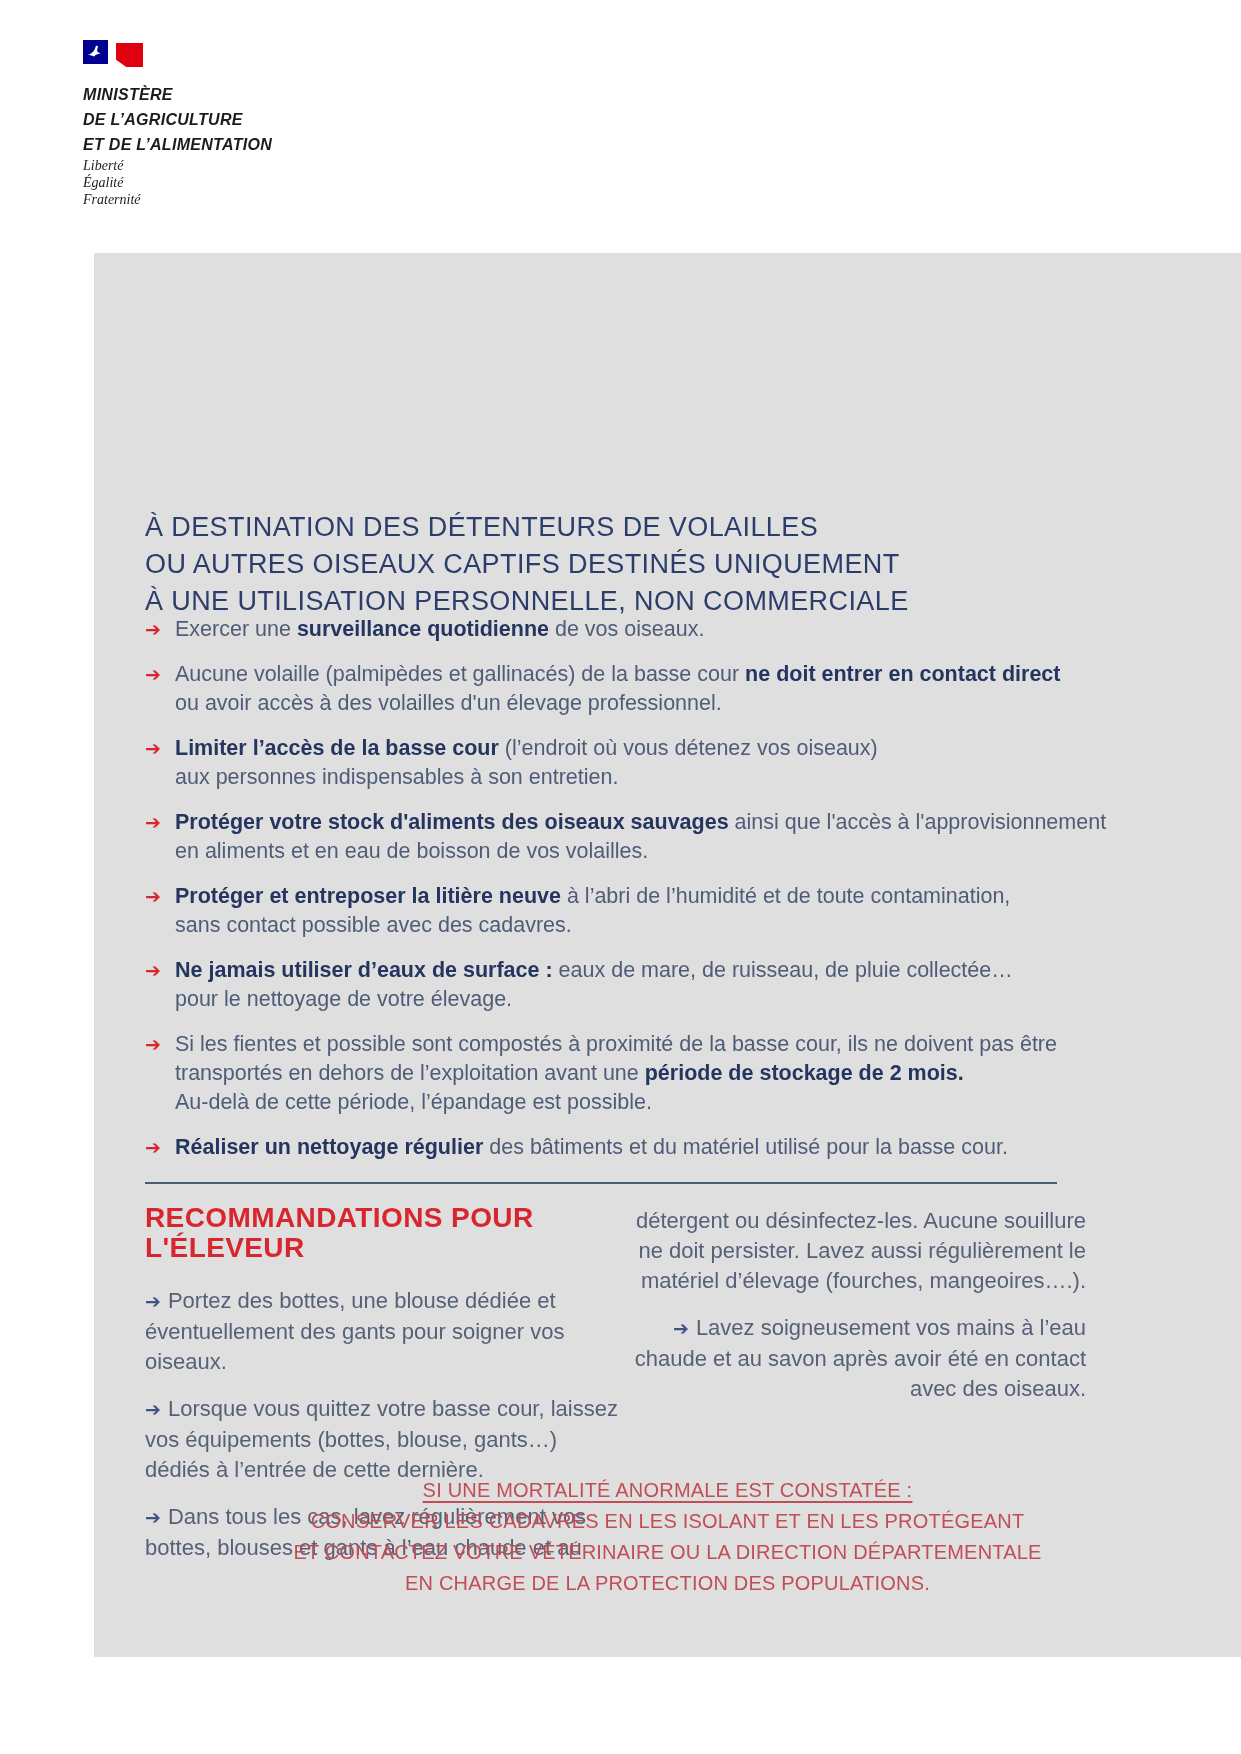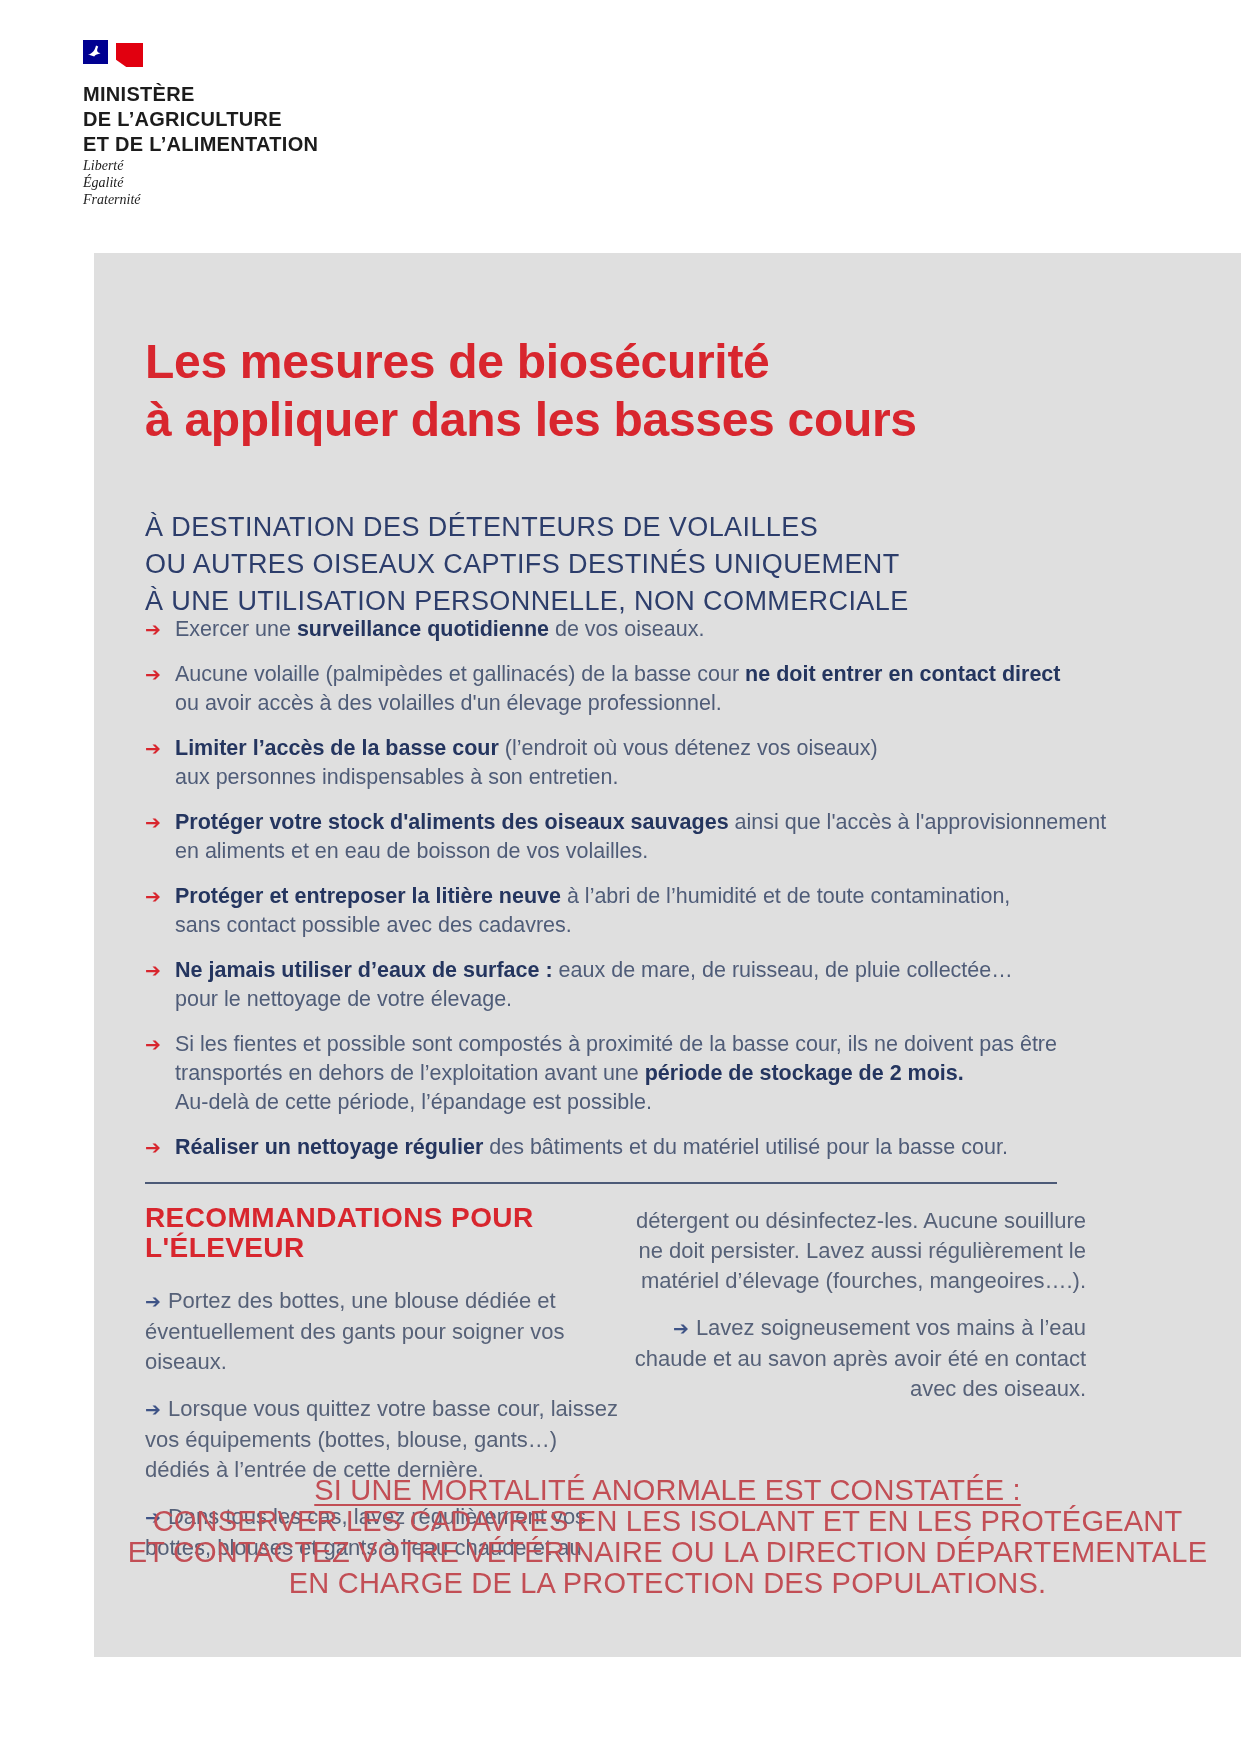--- a/index.html
+++ b/index.html
@@ -12,21 +12,21 @@
   body{font-family:"Liberation Sans","DejaVu Sans",sans-serif;}
   .page{position:relative;width:1241px;height:1754px;background:#fff;overflow:hidden;}
 
   
   .gov-logo{position:absolute;left:83px;top:40px;color:var(--ink);}
   .flag{display:flex;align-items:flex-start;height:30px;margin-bottom:12px;}
   .flag .blue{position:relative;width:25px;height:24px;background:var(--logo-blue);}
   .flag .blue svg{position:absolute;left:0;top:0;width:100%;height:100%;}
   .flag .red{width:27px;height:24px;margin-left:8px;margin-top:3px;background:var(--logo-red);
     clip-path:polygon(0 0,100% 0,100% 100%,38% 100%,0 70%);}
-  .ministry{font-size:20px;font-weight:bold;line-height:25px;letter-spacing:0.3px;}
+  .ministry{font-size:16px;font-weight:bold;line-height:25px;letter-spacing:0.3px;font-style:italic;}
   .motto{margin-top:0;font-family:"Liberation Serif","DejaVu Serif",serif;
     font-style:italic;font-size:14px;line-height:17px;}
 
   
   .panel{position:absolute;left:94px;top:253px;width:1147px;height:1404px;background:var(--panel-bg);}
 
   .title{position:absolute;left:51px;top:80px;font-size:48px;font-weight:bold;
     line-height:58px;color:var(--red);letter-spacing:-0.3px;}
   .subtitle{position:absolute;left:51px;top:228px;font-size:27px;line-height:37px;
     color:var(--subtitle-navy);letter-spacing:0.4px;margin-top:28px;}
@@ -43,21 +43,21 @@
 
   .rec-col{position:absolute;font-size:22px;line-height:30px;color:var(--rec-text);}
   .rec-left{left:51px;top:950px;width:478px;}
   .rec-right{left:540px;top:953px;width:452px;text-align:right;}
   .rec-heading{font-size:28px;font-weight:bold;color:var(--red);letter-spacing:0.4px;
     margin-bottom:23px;}
   .rec-item{margin-bottom:17px;}
   .rec-item .arrow{font-size:19px;margin-right:7px;}
 
   .alert{position:absolute;left:0;top:1222px;width:100%;text-align:center;
-    color:var(--alert-red);font-size:29px;line-height:31px;letter-spacing:0.2px;}
+    color:var(--alert-red);font-size:20px;line-height:31px;letter-spacing:0.2px;}
   .alert .u{text-decoration:underline;text-underline-offset:4px;}
 </style>
 </head>
 <body>
 
 <div class="page">
 
   <div class="gov-logo">
     <div class="flag">
       <div class="blue">
@@ -74,24 +74,20 @@
       </div>
     <div class="motto">
         <div>Liberté</div>
         <div>Égalité</div>
         <div>Fraternité</div>
       </div>
   </div>
 
   <div class="panel">
 
-    <div class="title">
-        <div>Les mesures de biosécurité</div>
-        <div>à appliquer dans les basses cours</div>
-      </div>
 
     <div class="subtitle">
         <div>À DESTINATION DES DÉTENTEURS DE VOLAILLES</div>
         <div>OU AUTRES OISEAUX CAPTIFS DESTINÉS UNIQUEMENT</div>
         <div>À UNE UTILISATION PERSONNELLE, NON COMMERCIALE</div>
       </div>
 
     <div class="bullets">
         <div class="bullet">
           <span class="arrow red-arrow">➔</span>

